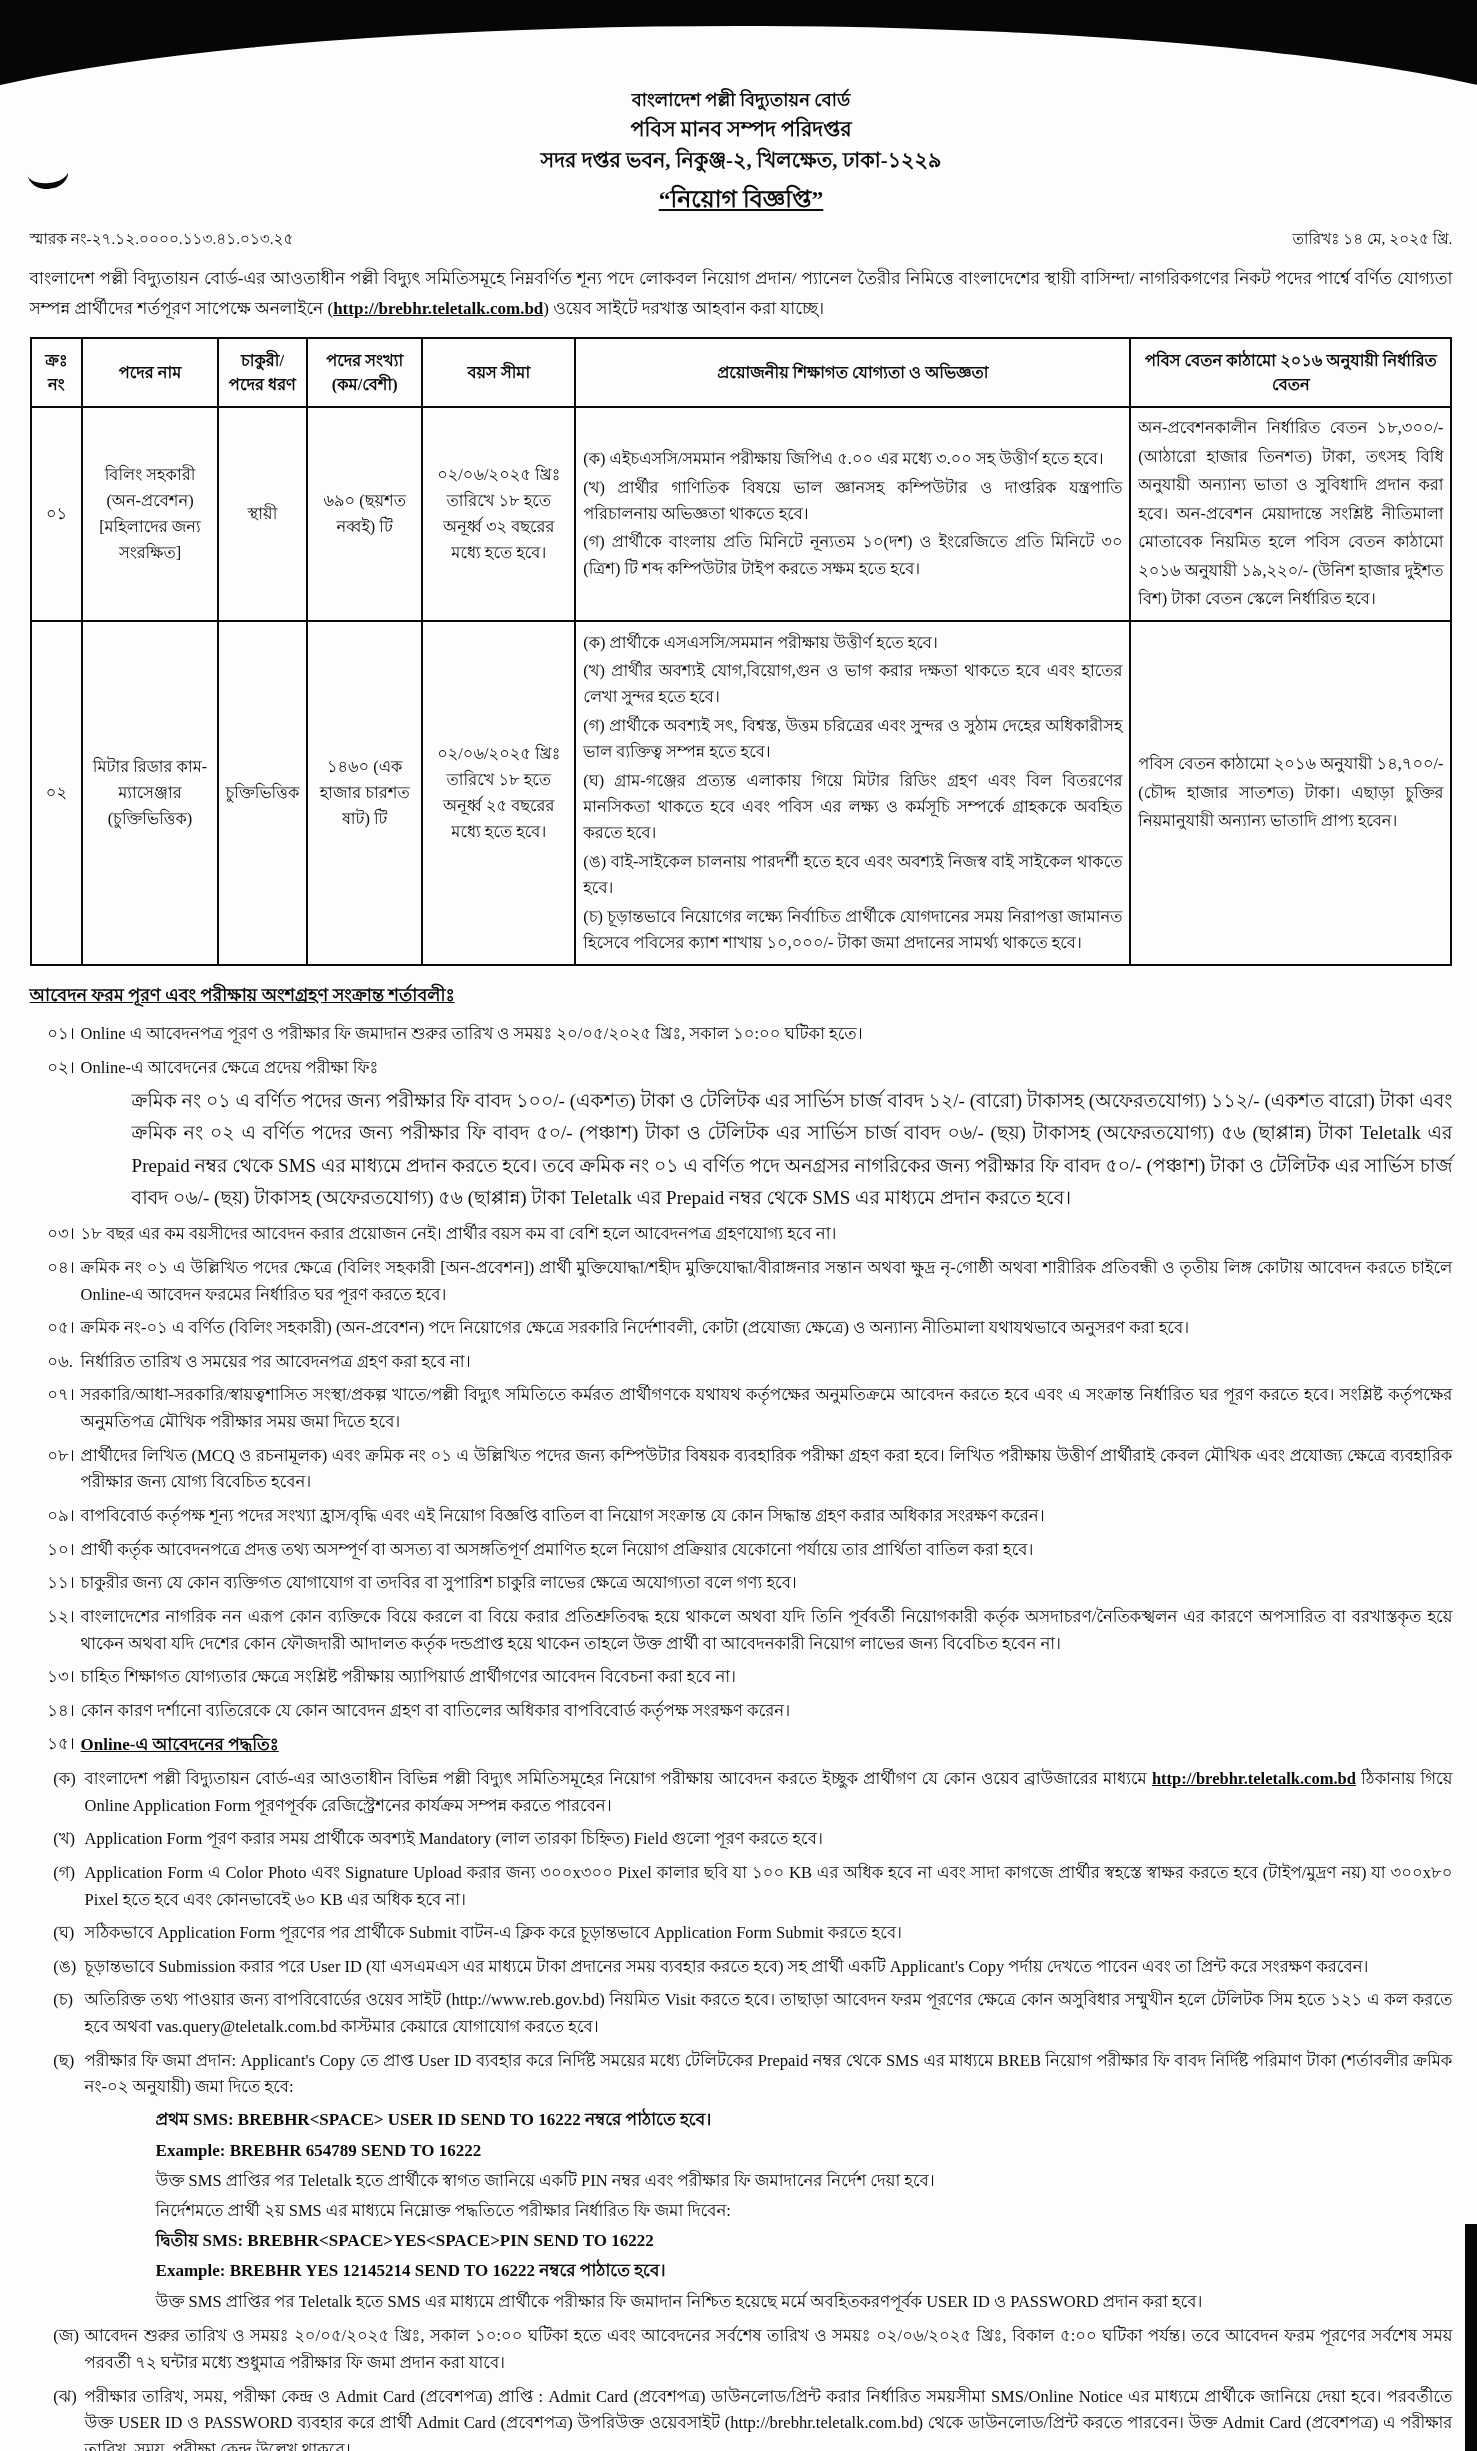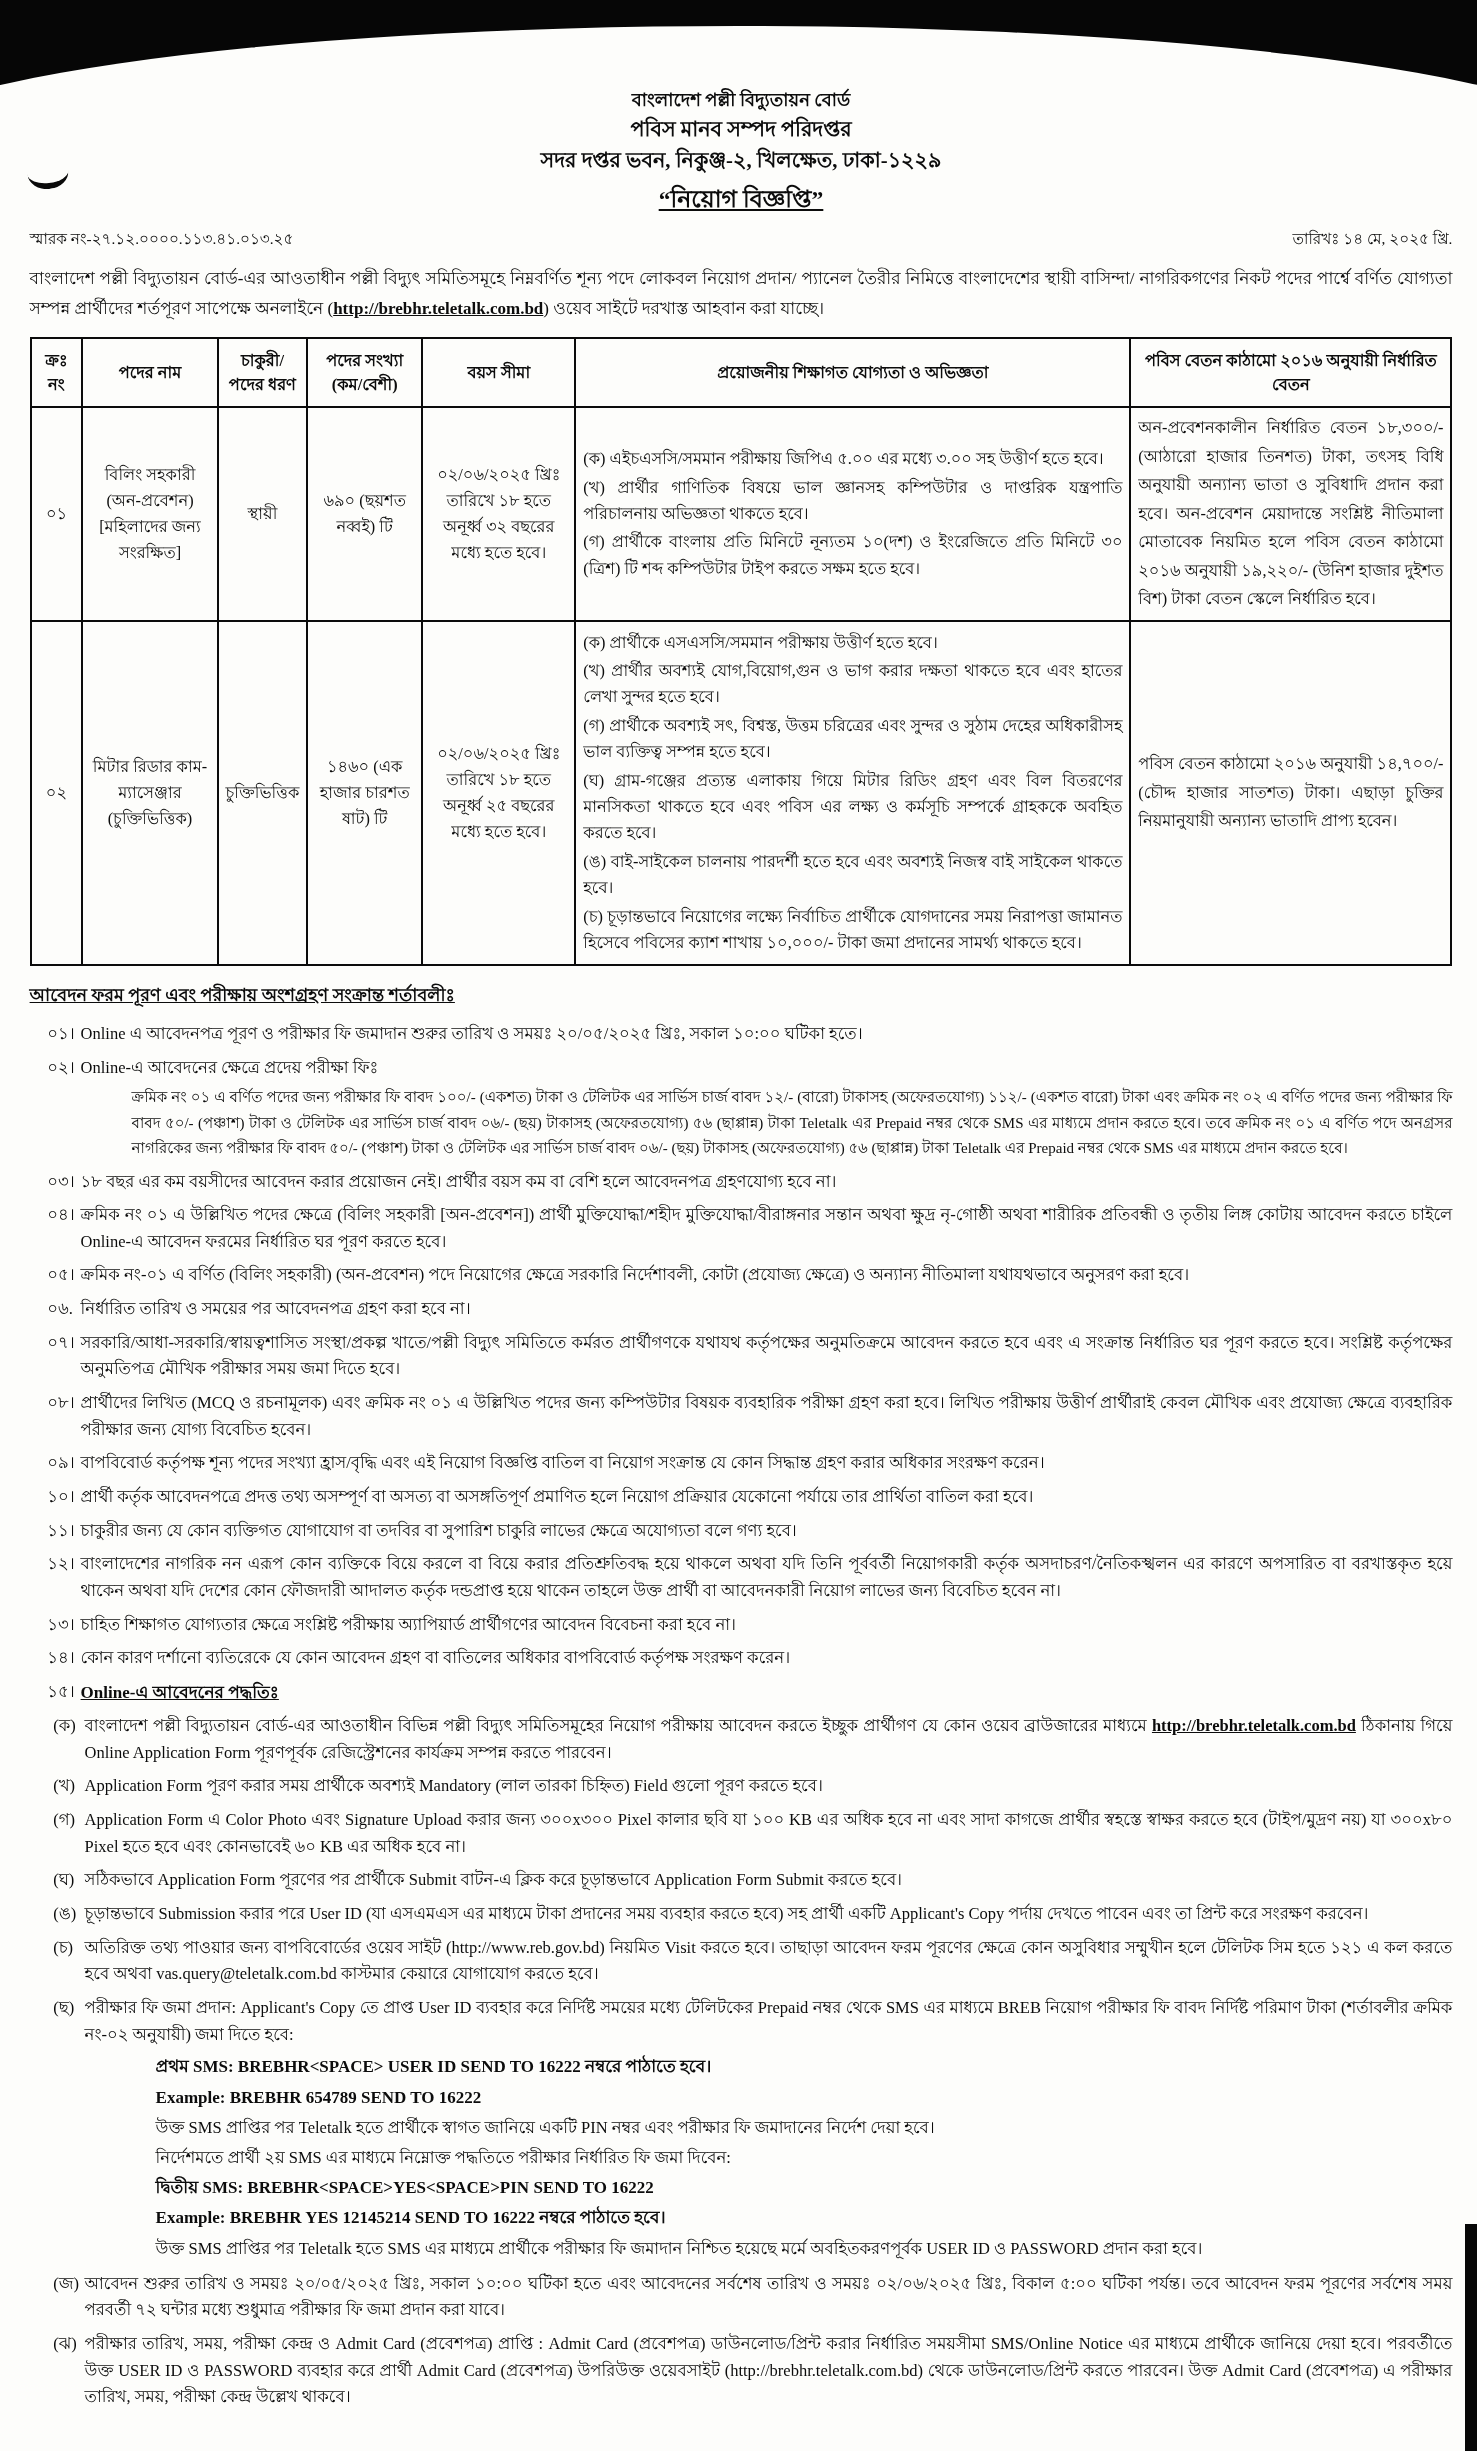--- a/index.html
+++ b/index.html
@@ -35,21 +35,21 @@
   td.c-qual p { text-align:justify; line-height:1.62; margin:2px 0; }
   td.c-salary { font-size:16.3px; text-align:justify; line-height:1.75; vertical-align:top; padding-top:9.9px;margin-top:22px; }
   td.c-salary.mid { vertical-align:middle; }
   .col-sl{width:52px;} .col-post{width:136px;margin-left:44px;} .col-type{width:81px;} .col-num{width:116px;} .col-age{width:154px;} .col-qual{width:563px;} .col-pay{width:325px;}
 
   .cond-head { font-size:17.7px; font-weight:bold; text-decoration:underline; margin-top:15.8px; }
   .cond-list { margin-top:9.9px; }
   .item { display:flex; font-size:16.5px; line-height:1.62; margin-top:6.9px; }
   .item .no { flex:0 0 51px; padding-left:17.7px; }
   .item .txt { flex:1; text-align:justify; }
-  .subpara { margin:3.9px 0 0 102px; font-size:15px; line-height:1.7; text-align:justify; }
+  .subpara { margin:3.9px 0 0 102px; font-size:19px; line-height:1.7; text-align:justify; }
   .online-head { font-weight:bold; text-decoration:underline; font-size:17px; }
   .subitems .item .no { flex:0 0 55px; padding-left:23.6px; }
   .sms-block { margin:3.9px 0 2px 126px; font-size:16.5px; line-height:1.8; }
   .sms-line.strong { font-weight:bold; font-size:17px; font-family:"Liberation Serif","DejaVu Serif",serif; }
 </style>
 </head>
 <body>
 
 <div class="page">
   <div class="scan-arc">

